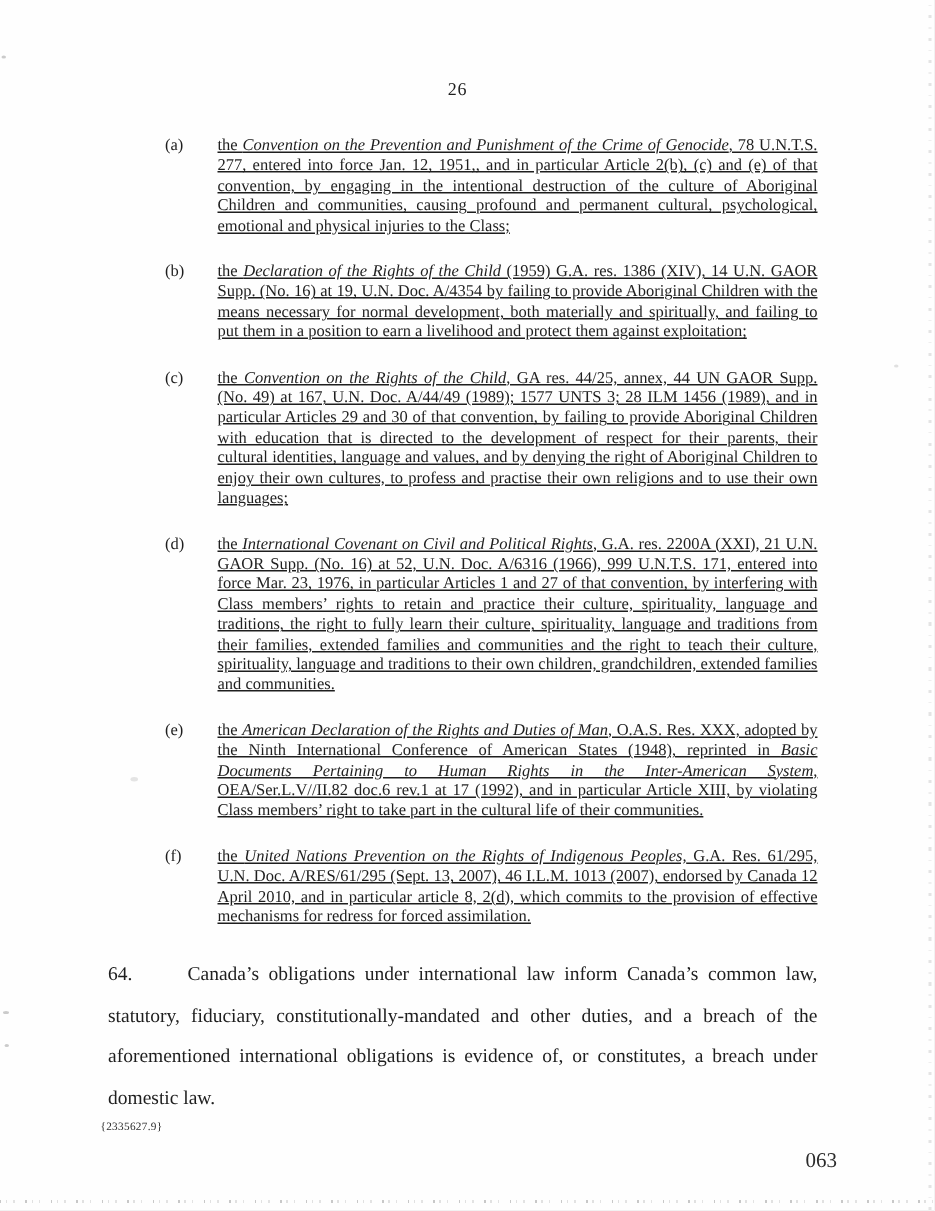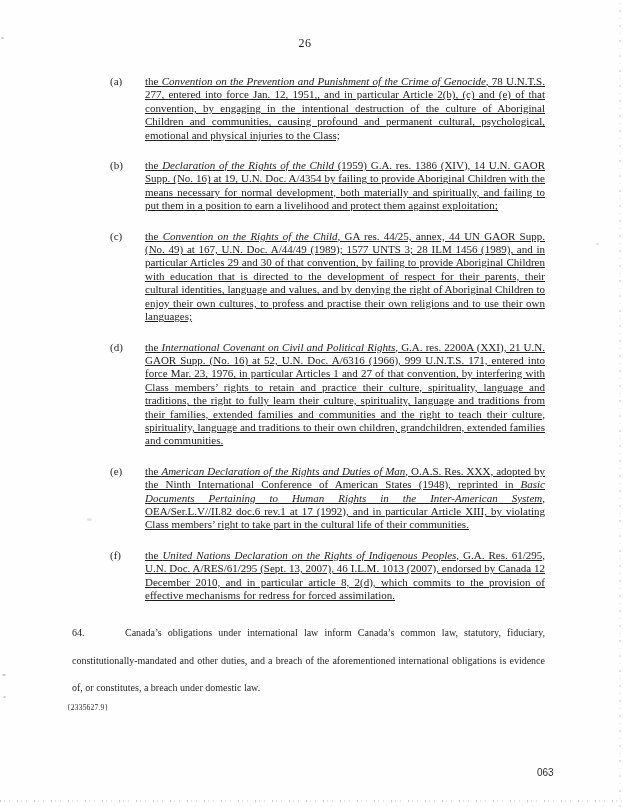--- a/index.html
+++ b/index.html
@@ -13,20 +13,21 @@
     color: #1e1e1e;
     overflow: hidden;
     box-sizing: border-box;
     padding-top: 36px;
   }
   .pageno {
     width: 610px;
     text-align: center;
     font-size: 12px;
     letter-spacing: 0.5px;
+    margin-top: 16px;
   }
   .treaty-list {
     margin: 24px 0 0 110px;
     width: 435px;
   }
   .item {
     position: relative;
     padding-left: 35px;
     margin-bottom: 17px;
     font-size: 11px;
@@ -38,40 +39,40 @@
     left: 0;
     top: 0;
   }
   .item .text {
     text-align: justify;
     text-decoration: underline;
   }
   .para64 {
     margin: 7px 0 0 72px;
     width: 473px;
-    font-size: 10px;
+    font-size: 13px;
     line-height: 27.5px;
     text-align: justify;
   }
   .para-num {
     display: inline-block;
     width: 53px;
   }
   .docid {
     margin: 1px 0 0 67px;
     font-size: 7.5px;
     letter-spacing: 0.2px;
     color: #2a2a2a;
   }
   .bates {
     position: absolute;
     left: 537px;
     top: 767px;
-    font-family: Liberation Sans, sans-serif;
-    font-size: 10px;
+    font-family: Liberation Serif, serif;
+    font-size: 14px;
     color: #2b2b2b;
   }
   
   .noise-bottom {
     position: absolute;
     left: 0;
     bottom: 5px;
     width: 100%;
     height: 2px;
     background-image: repeating-linear-gradient(90deg,
@@ -130,21 +131,21 @@
       <div class="text"><span>the </span><i>International Covenant on Civil and Political Rights</i><span>, G.A. res. 2200A (XXI), 21 U.N. GAOR Supp. (No. 16) at 52, U.N. Doc. A/6316 (1966), 999 U.N.T.S. 171, entered into force Mar. 23, 1976, in particular Articles 1 and 27 of that convention, by interfering with Class members’ rights to retain and practice their culture, spirituality, language and traditions, the right to fully learn their culture, spirituality, language and traditions from their families, extended families and communities and the right to teach their culture, spirituality, language and traditions to their own children, grandchildren, extended families and communities.</span></div>
     </div>
 
     <div class="item">
       <span class="label">(e)</span>
       <div class="text"><span>the </span><i>American Declaration of the Rights and Duties of Man</i><span>, O.A.S. Res. XXX, adopted by the Ninth International Conference of American States (1948), reprinted in </span><i>Basic Documents Pertaining to Human Rights in the Inter-American System,</i><span> OEA/Ser.L.V//II.82 doc.6 rev.1 at 17 (1992), and in particular Article XIII, by violating Class members’ right to take part in the cultural life of their communities.</span></div>
     </div>
 
     <div class="item">
       <span class="label">(f)</span>
-      <div class="text"><span>the </span><i>United Nations Declaration on the Rights of Indigenous Peoples,</i><span> G.A. Res. 61/295, U.N. Doc. A/RES/61/295 (Sept. 13, 2007), 46 I.L.M. 1013 (2007), endorsed by Canada 12 December 2010, and in particular article 8, 2(d), which commits to the provision of effective mechanisms for redress for forced assimilation.</span></div>
+      <div class="text"><span>the </span><i>United Nations Prevention on the Rights of Indigenous Peoples,</i><span> G.A. Res. 61/295, U.N. Doc. A/RES/61/295 (Sept. 13, 2007), 46 I.L.M. 1013 (2007), endorsed by Canada 12 April 2010, and in particular article 8, 2(d), which commits to the provision of effective mechanisms for redress for forced assimilation.</span></div>
     </div>
 
   </div>
 
   <div class="para64"><span class="para-num">64.</span><span>Canada’s obligations under international law inform Canada’s common law, statutory, fiduciary, constitutionally-mandated and other duties, and a breach of the aforementioned international obligations is evidence of, or constitutes, a breach under domestic law.</span></div>
 
   <div class="docid">{2335627.9}</div>
 
   <div class="bates">063</div>
 

